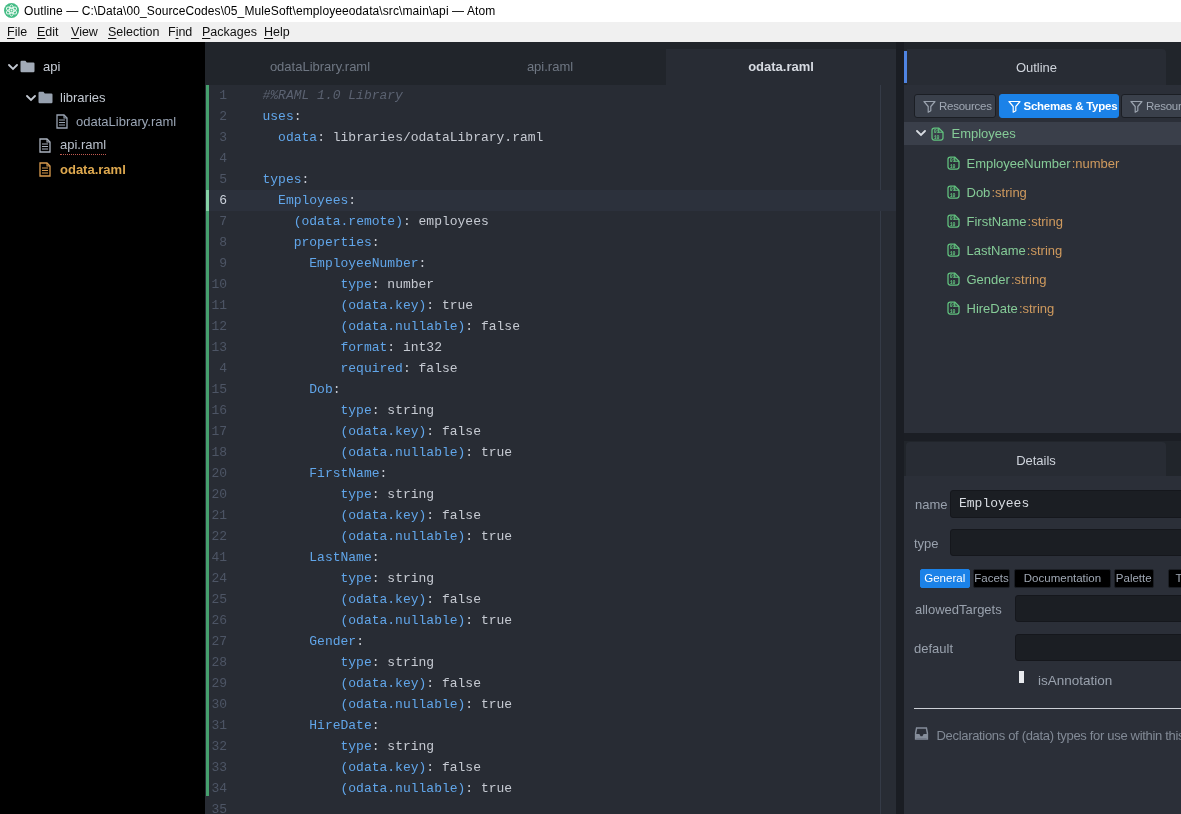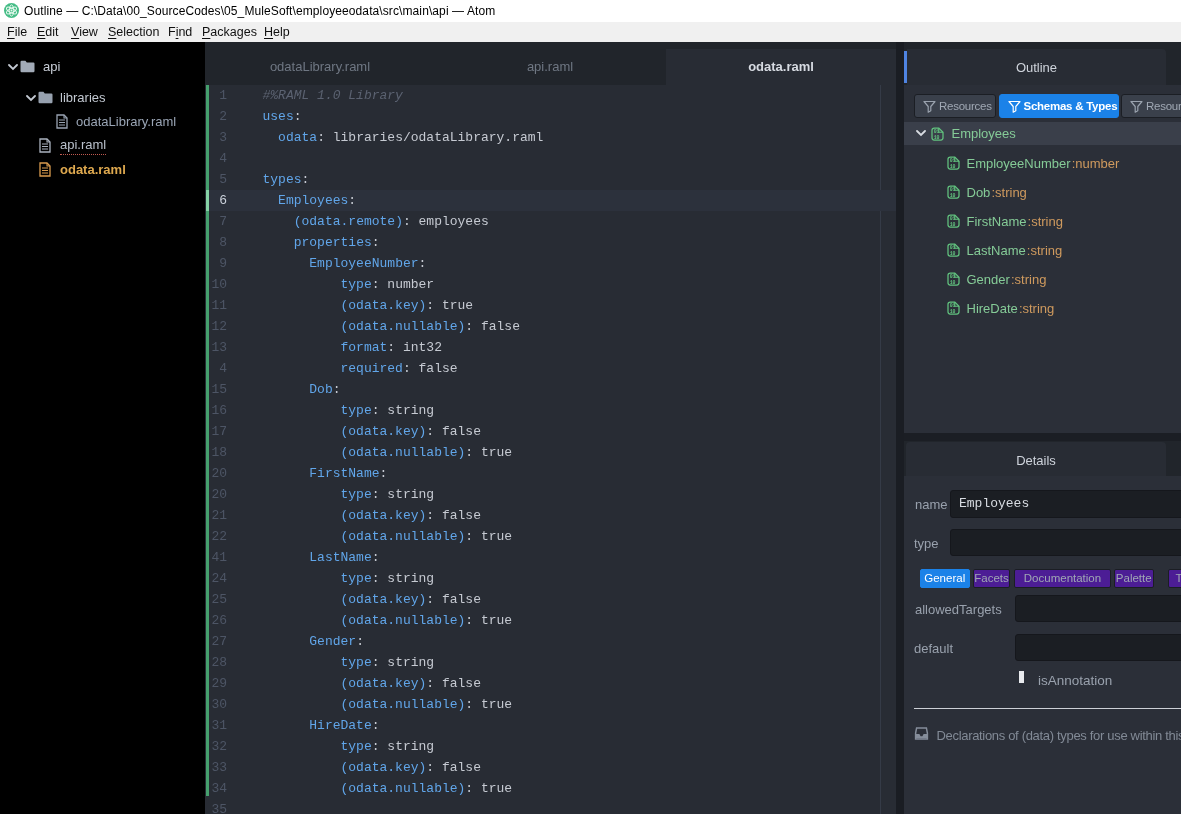--- a/index.html
+++ b/index.html
@@ -49,21 +49,21 @@
 .funnel { position:absolute; left:8px; top:5px; }
 .orow { position:absolute; font-size:13px; color:#85cb97; }
 .otype { color:#cf9a5e; }
 #detailsgap { left:0; top:391px; width:277px; height:8px; background:#1b1e24; }
 #dtabbar { left:0; top:399px; width:277px; height:35px; background:#21252b; }
 #dettab { left:2px; top:1px; width:260px; height:34px; background:#282c34;
   text-align:center; line-height:37px; font-size:13px; color:#cfd4dc; border-radius:4px 4px 0 0; }
 #detcontent { left:0; top:434px; width:277px; height:338px; background:#2b2f38; }
 .dlabel { position:absolute; font-size:13px; color:#99a1ad; }
 .dinput { position:absolute; background:#1b1e23; border:1px solid #15171c; border-radius:3px; }
-.tbtn { position:absolute; height:19px; background:#4c1d95; border:1px solid #1b1e24;
+.tbtn { position:absolute; height:19px; background:#000000; border:1px solid #1b1e24;
   color:#a0a8b4; font-size:11.5px; line-height:17px; text-align:center; border-radius:2px; }
 .tbtn.sel { background:#1b82e8; color:#fff; border-color:#1b82e8; }
 </style>
 </head>
 <body>
 <div id="titlebar" class="abs">
   <svg class="abs" style="left:4px;top:3px" width="15" height="15" viewBox="0 0 15 15">
     <circle cx="7.5" cy="7.5" r="7.5" fill="#46bd87"></circle>
     <g stroke="#eafaf1" stroke-width="1" fill="none">
       <ellipse cx="7.5" cy="7.5" rx="5.6" ry="2.2" transform="rotate(-30 7.5 7.5)"></ellipse>

